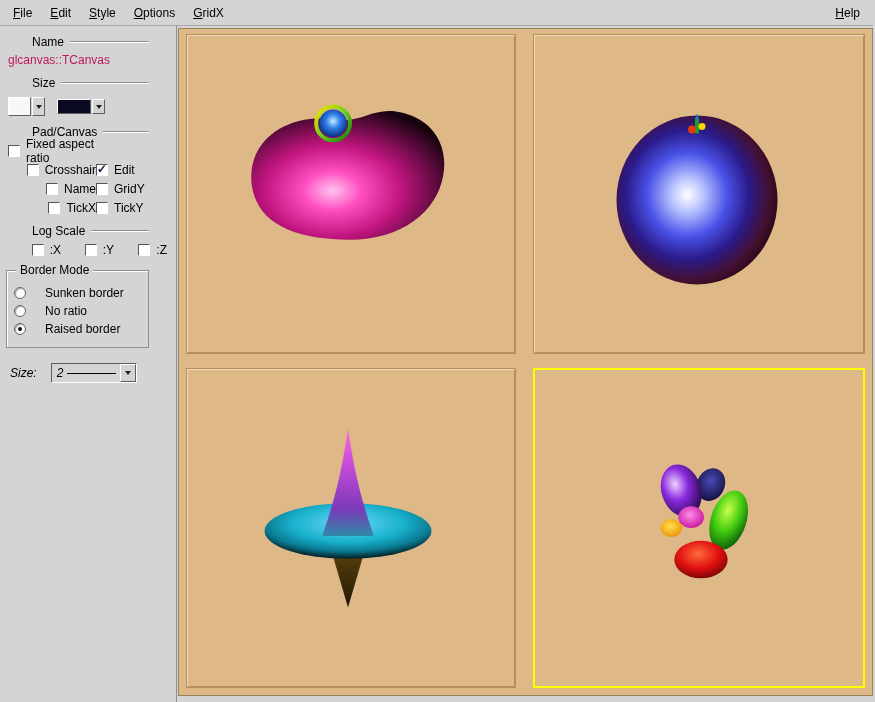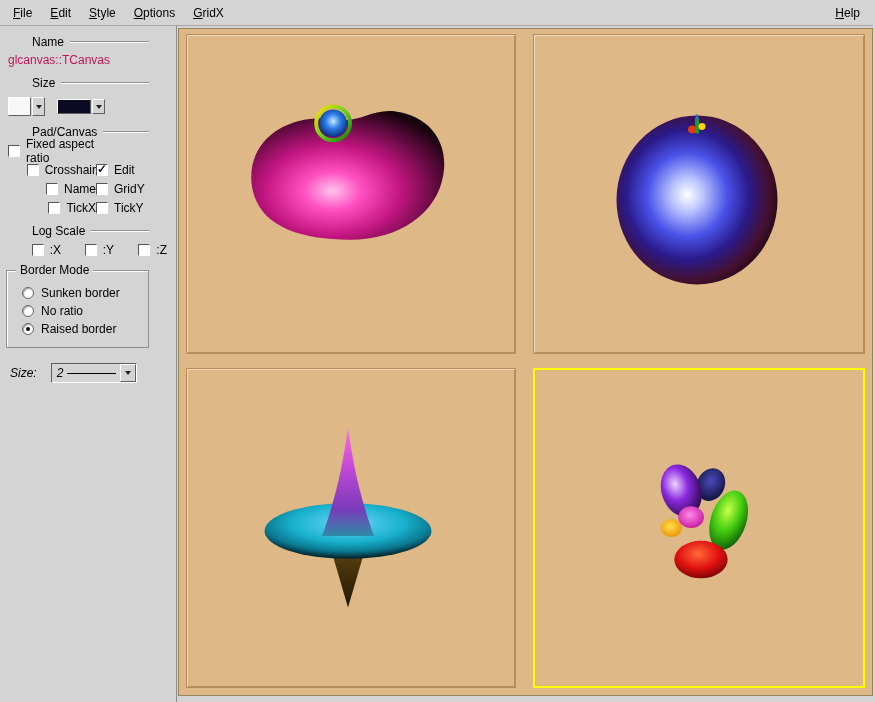--- a/index.html
+++ b/index.html
@@ -63,24 +63,24 @@
     border-right:1px solid #fff; border-bottom:1px solid #fff;
   }
   .box[data-on="true"]::after {
     content:"\2713"; position:absolute; left:0; top:-3px;
     font-size:12px; font-weight:bold; color:#10103a;
   }
 
   .groupbox {
     position:relative; margin:13px 27px 0 6px;
     border:1px solid #8f8f8f; box-shadow:inset 1px 1px 0 #fff;
-    padding:11px 4px 7px 15px;
+    padding:11px 4px 7px 7px;
   }
   .legend { position:absolute; top:-8px; left:9px; background:#d4d4d4; padding:0 4px; }
-  .rb { display:flex; align-items:center; margin:4px 0; }
+  .rb { display:flex; align-items:center; margin:4px 0;gap:12px; }
   .circle {
     width:12px; height:12px; border-radius:50%; background:#fdfdfd; flex:none;
     border:1px solid #666; box-shadow:inset 1px 1px 1px rgba(0,0,0,.35);
     position:relative; margin-right:7px;
   }
   .circle[data-on="true"]::after {
     content:""; position:absolute; left:3px; top:3px; width:4px; height:4px;
     border-radius:50%; background:#101010;
   }
 

